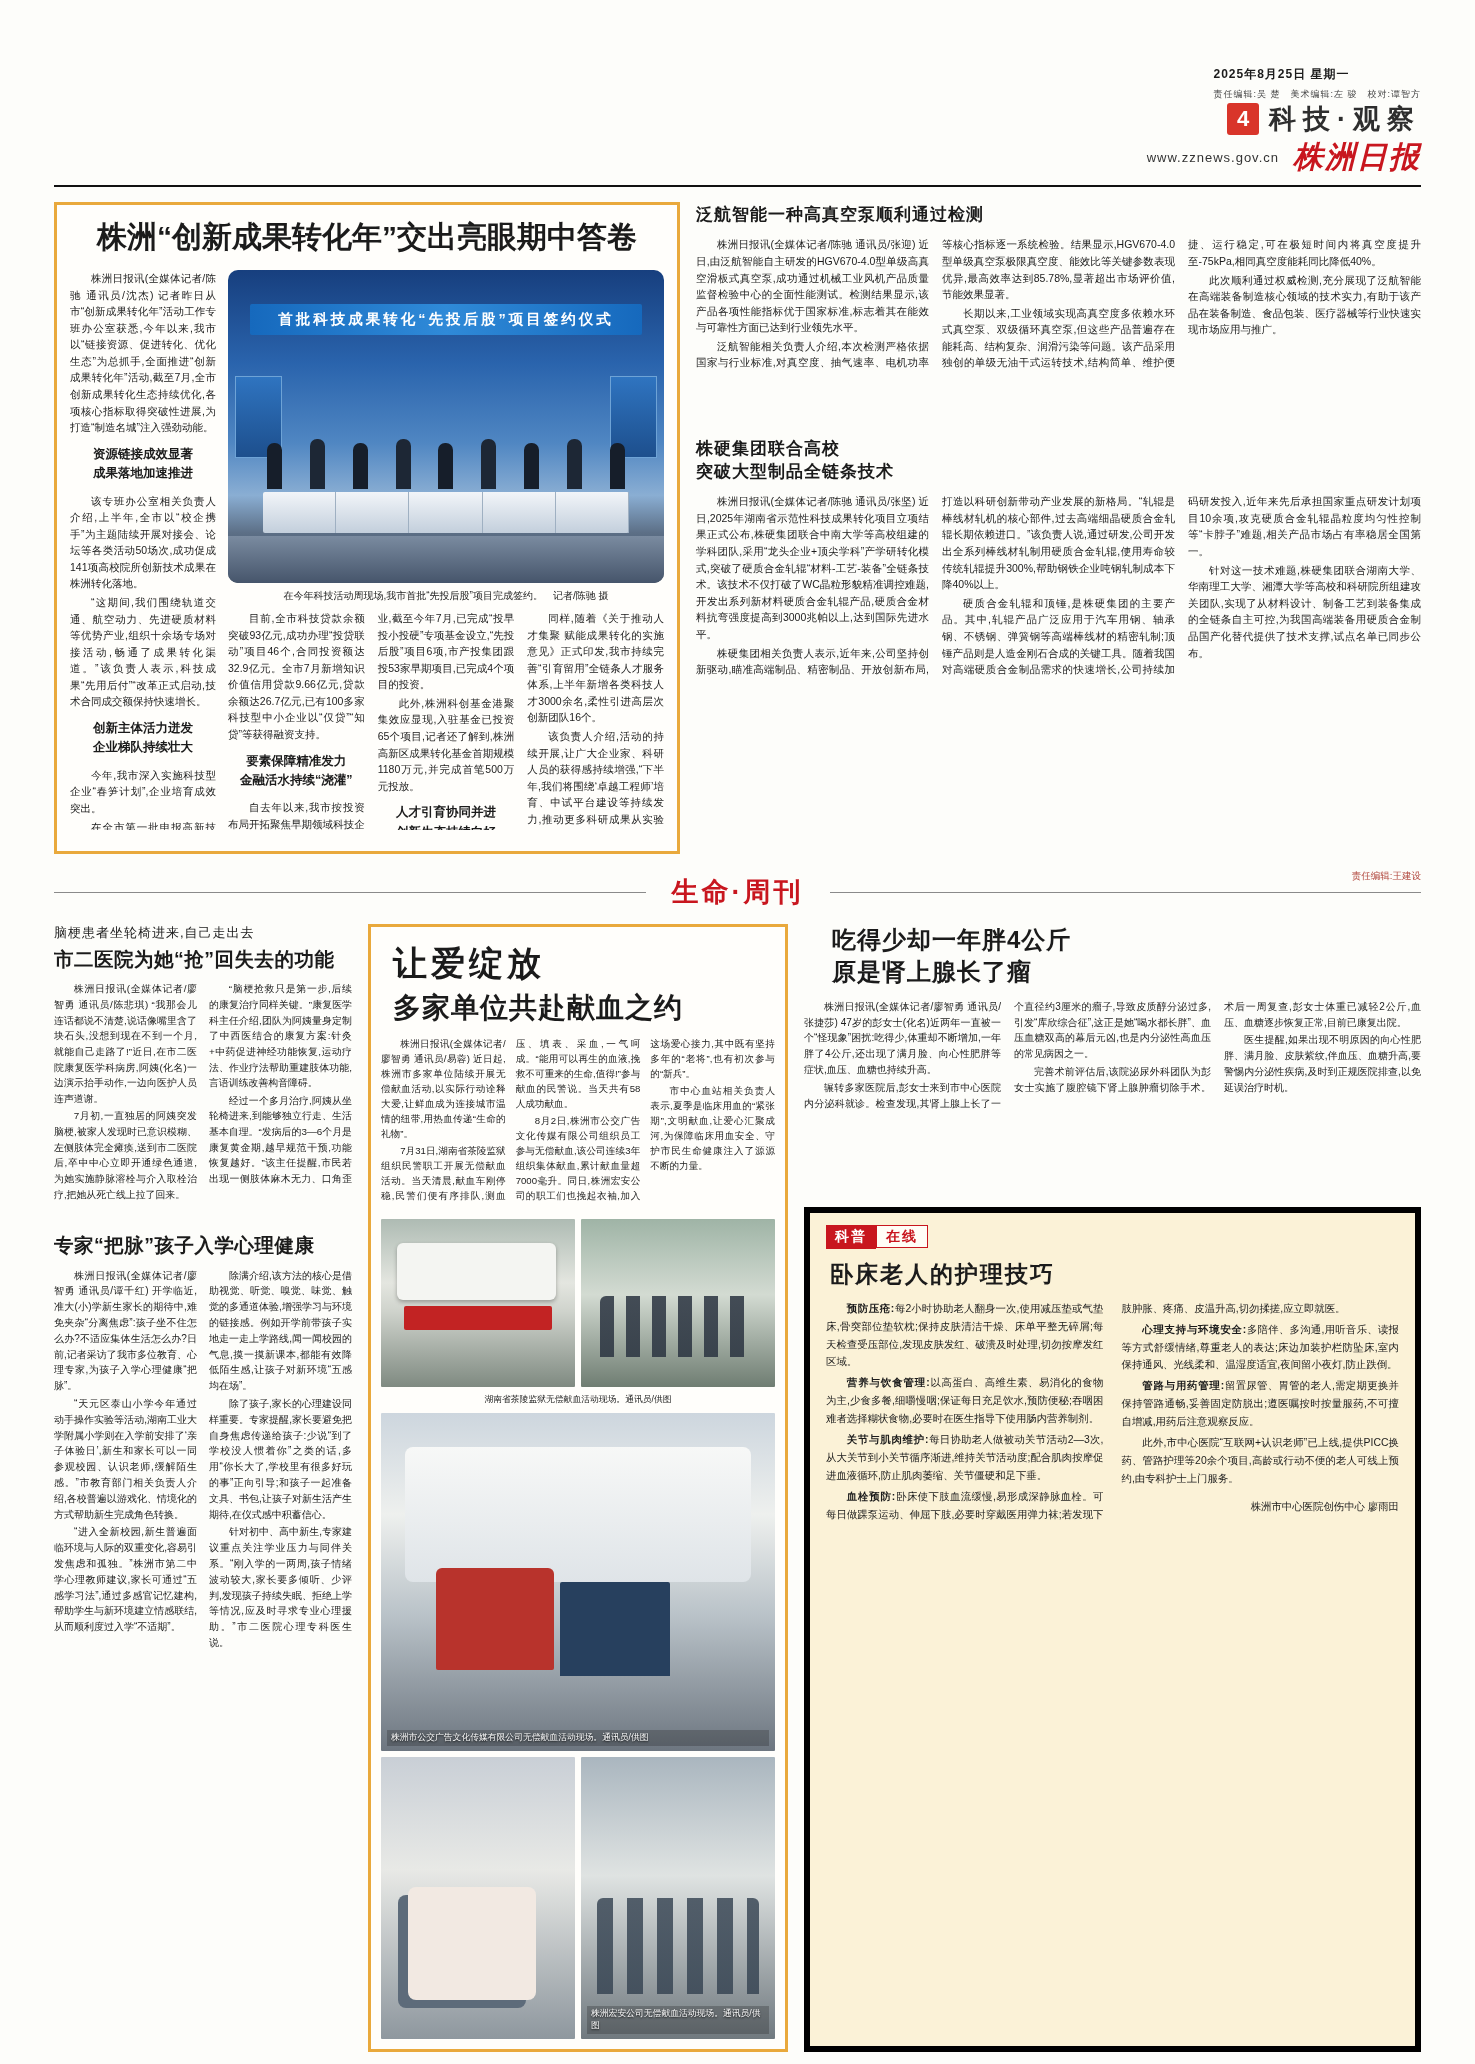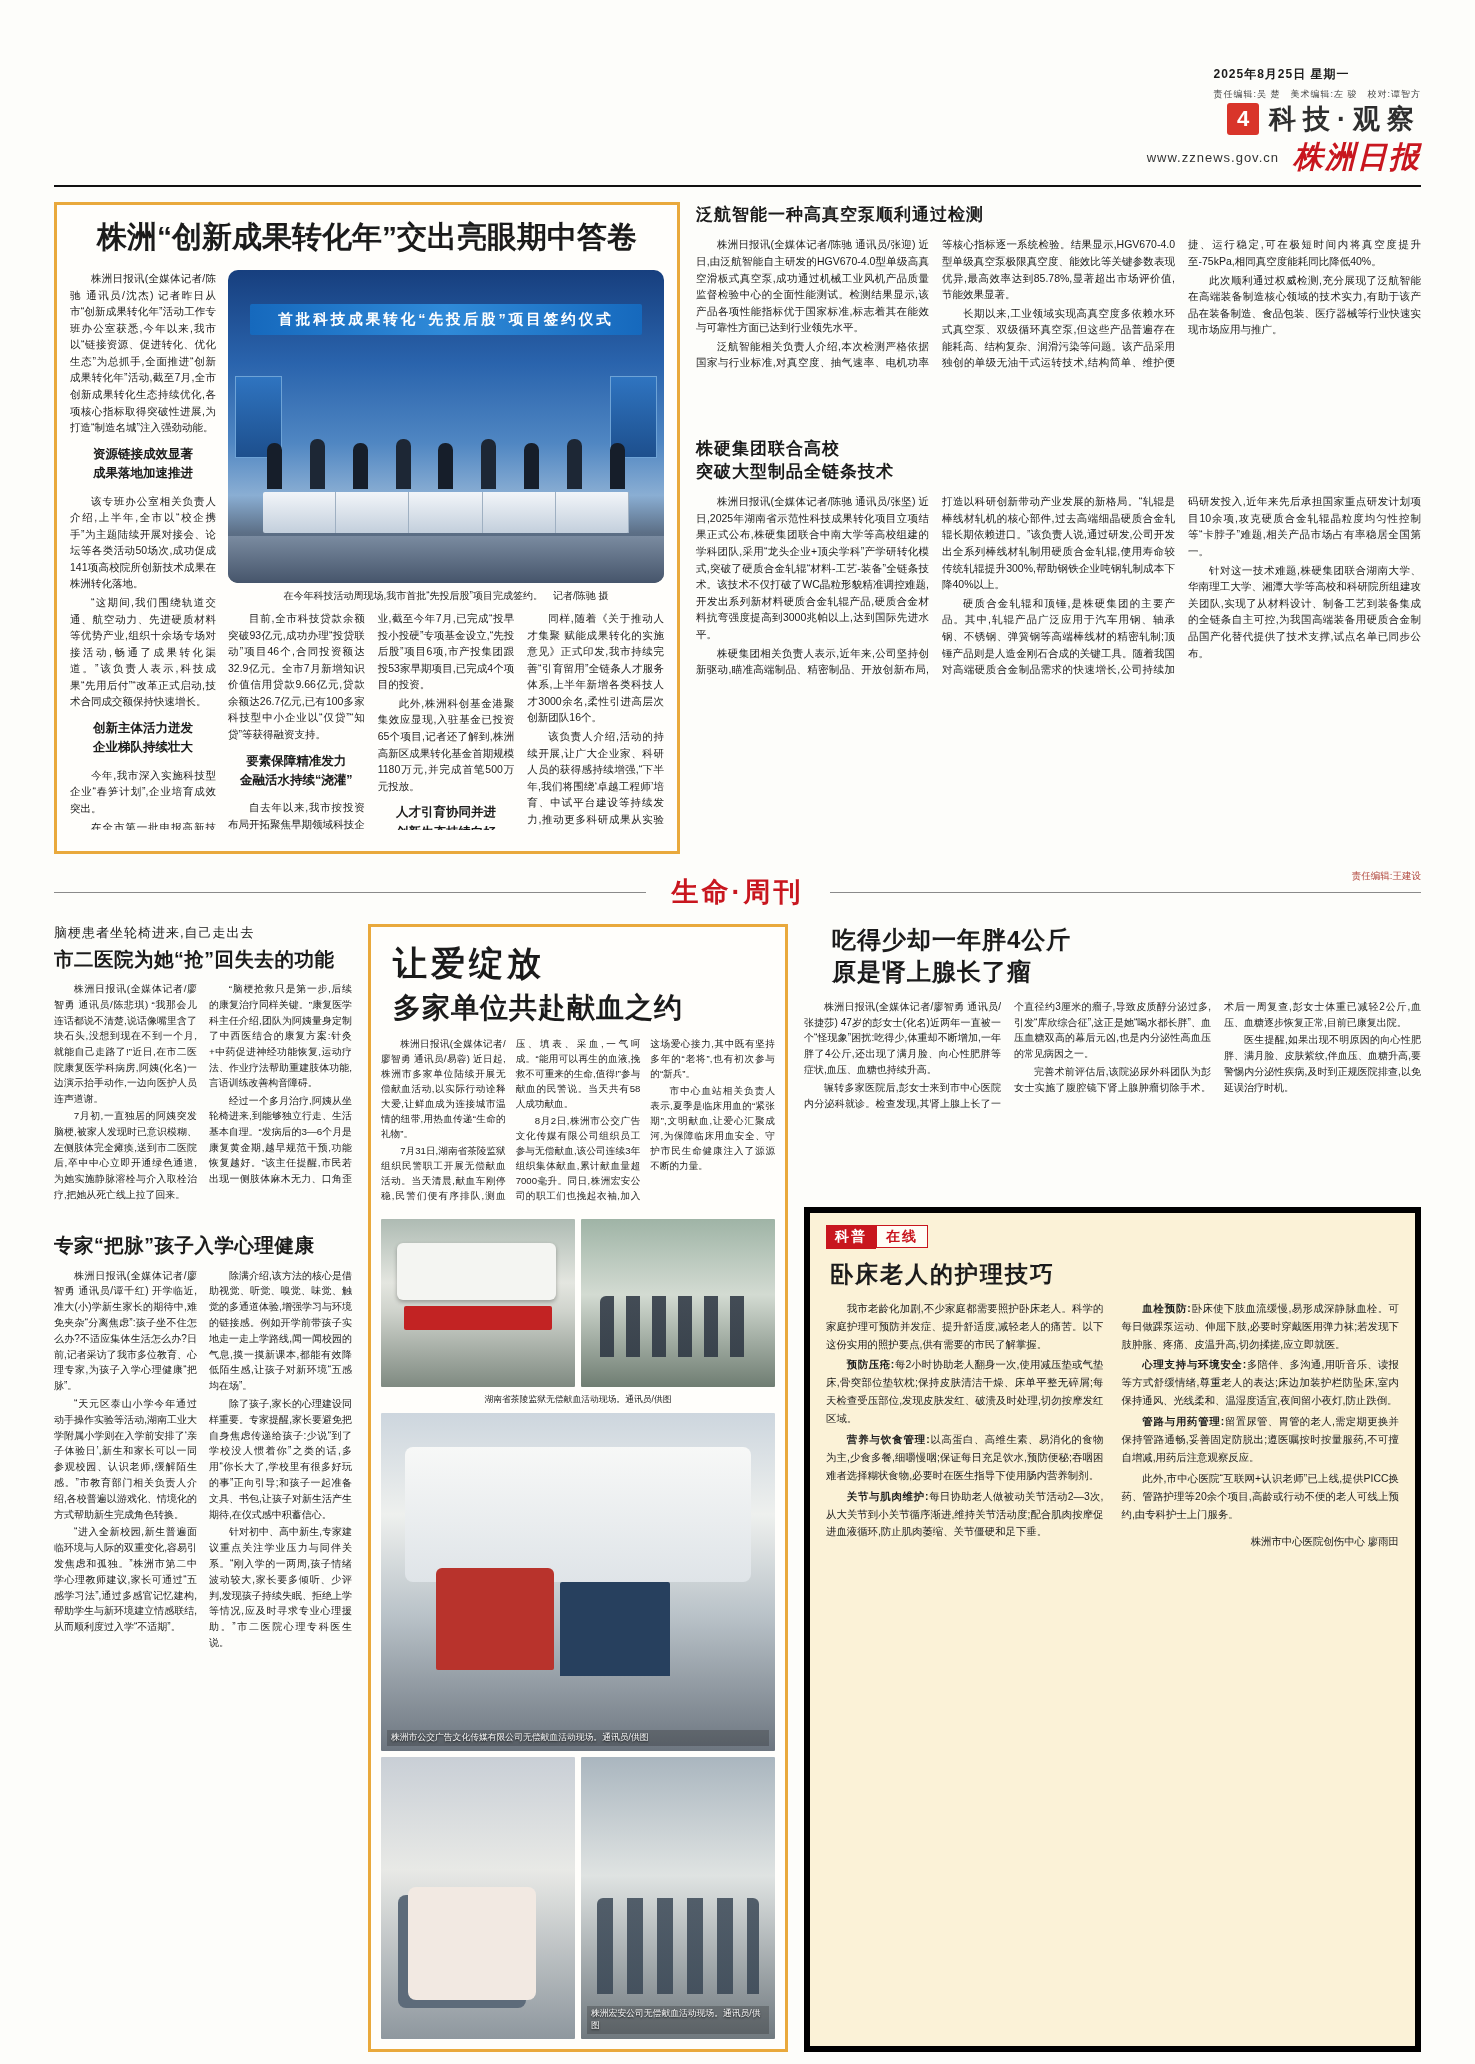--- a/index.html
+++ b/index.html
@@ -279,21 +279,20 @@
         <p class="para">医生提醒,如果出现不明原因的向心性肥胖、满月脸、皮肤紫纹,伴血压、血糖升高,要警惕内分泌性疾病,及时到正规医院排查,以免延误治疗时机。</p>
       </div>
 
       <div class="kepu-box">
         <div class="kepu-badges">
           <span class="kepu-b1">科普</span>
           <span class="kepu-b2">在线</span>
         </div>
         <h3 class="kepu-title">卧床老人的护理技巧</h3>
         <div class="kepu-body">
-          <p class="kepu-item">我市老龄化加剧,不少家庭都需要照护卧床老人。科学的家庭护理可预防并发症、提升舒适度,减轻老人的痛苦。以下这份实用的照护要点,供有需要的市民了解掌握。</p>
           <p class="kepu-item"><b>预防压疮:</b><span>每2小时协助老人翻身一次,使用减压垫或气垫床,骨突部位垫软枕;保持皮肤清洁干燥、床单平整无碎屑;每天检查受压部位,发现皮肤发红、破溃及时处理,切勿按摩发红区域。</span></p>
           <p class="kepu-item"><b>营养与饮食管理:</b><span>以高蛋白、高维生素、易消化的食物为主,少食多餐,细嚼慢咽;保证每日充足饮水,预防便秘;吞咽困难者选择糊状食物,必要时在医生指导下使用肠内营养制剂。</span></p>
           <p class="kepu-item"><b>关节与肌肉维护:</b><span>每日协助老人做被动关节活动2—3次,从大关节到小关节循序渐进,维持关节活动度;配合肌肉按摩促进血液循环,防止肌肉萎缩、关节僵硬和足下垂。</span></p>
           <p class="kepu-item"><b>血栓预防:</b><span>卧床使下肢血流缓慢,易形成深静脉血栓。可每日做踝泵运动、伸屈下肢,必要时穿戴医用弹力袜;若发现下肢肿胀、疼痛、皮温升高,切勿揉搓,应立即就医。</span></p>
           <p class="kepu-item"><b>心理支持与环境安全:</b><span>多陪伴、多沟通,用听音乐、读报等方式舒缓情绪,尊重老人的表达;床边加装护栏防坠床,室内保持通风、光线柔和、温湿度适宜,夜间留小夜灯,防止跌倒。</span></p>
           <p class="kepu-item"><b>管路与用药管理:</b><span>留置尿管、胃管的老人,需定期更换并保持管路通畅,妥善固定防脱出;遵医嘱按时按量服药,不可擅自增减,用药后注意观察反应。</span></p>
           <p class="kepu-item">此外,市中心医院“互联网+认识老师”已上线,提供PICC换药、管路护理等20余个项目,高龄或行动不便的老人可线上预约,由专科护士上门服务。</p>
           <p class="kepu-item kepu-byline">株洲市中心医院创伤中心 廖雨田</p>
         </div>
       </div>

